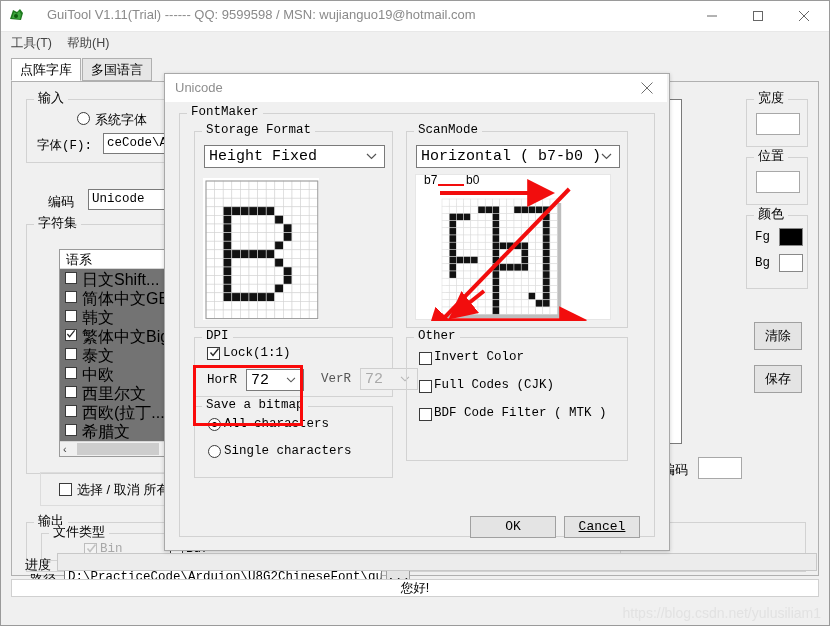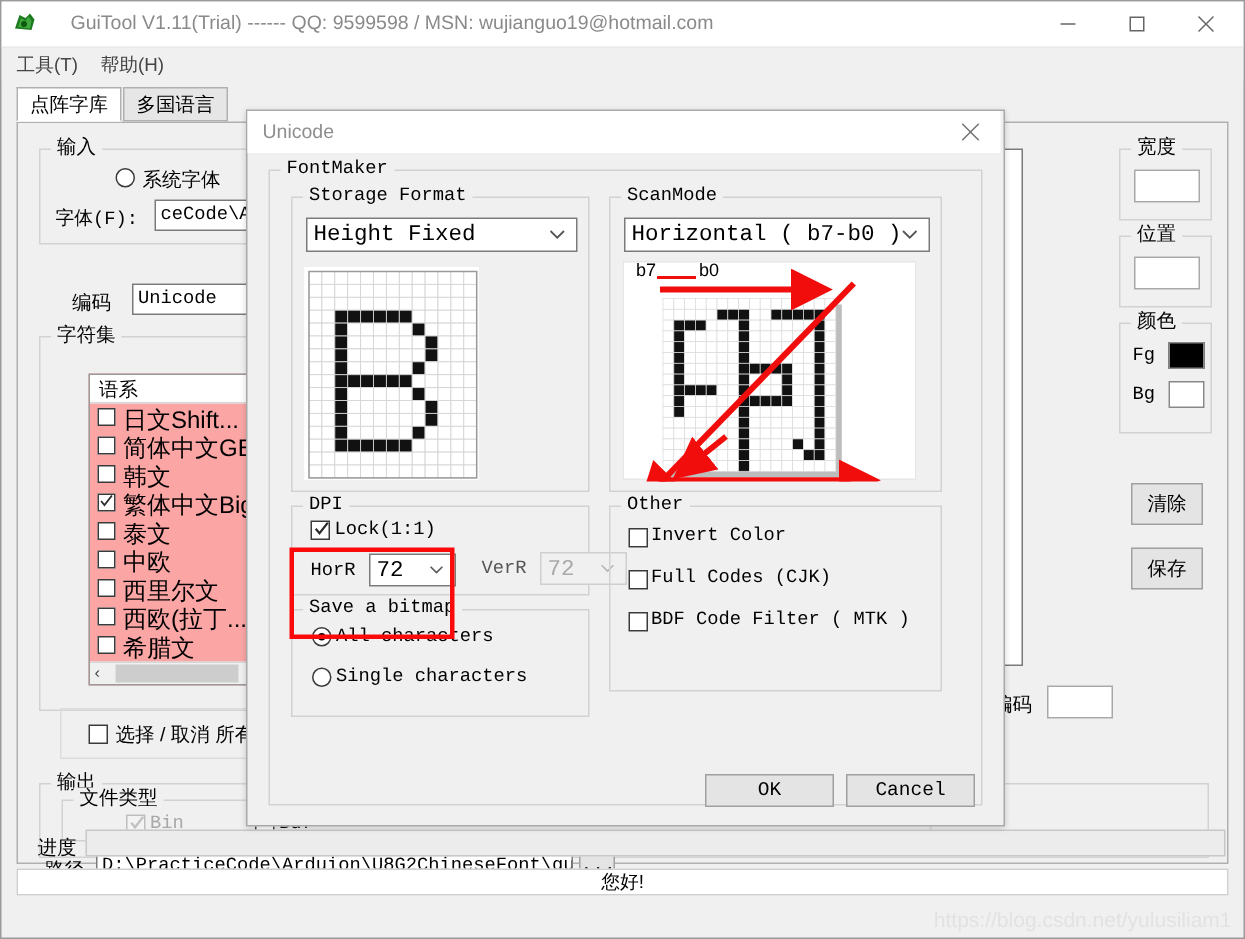--- a/index.html
+++ b/index.html
@@ -53,21 +53,21 @@
   .btn{position:absolute;box-sizing:border-box;background:#e4e4e4;border:1px solid #a0a0a0;text-align:center;font-family:"Liberation Mono",monospace;font-size:13px;line-height:20px;white-space:nowrap;}
   .btn.cjk{font-family:"Liberation Sans",sans-serif;font-size:13px;}
 
   
   .combo{position:absolute;box-sizing:border-box;background:#fff;border:1px solid #7a7a7a;font-family:"Liberation Mono",monospace;font-size:15px;overflow:hidden;white-space:nowrap;}
   .combo .ctext{position:absolute;left:4px;top:2px;}
   .combo .carr{position:absolute;right:7px;top:50%;transform:translateY(-50%);}
   .combo.dis{background:#f0f0f0;border-color:#cfcfcf;color:#a9a9a9;}
 
   
-  .listbox{position:absolute;box-sizing:border-box;background:#fca5a5;border:1px solid #9a9a9a;overflow:hidden;}
+  .listbox{position:absolute;box-sizing:border-box;background:#737373;border:1px solid #9a9a9a;overflow:hidden;}
   .lhead{position:absolute;left:0;top:0;height:19px;width:100%;box-sizing:border-box;border-bottom:1px solid #d6d6d6;background:#fff;}
   .lhead .hc{position:absolute;top:1px;font-size:13px;white-space:nowrap;}
   .lhead .hsep{position:absolute;top:0;width:1px;height:19px;background:#d6d6d6;}
   .lrow{position:absolute;left:0;height:19px;width:100%;}
   .lrow .lcb{position:absolute;left:5px;top:3px;width:12px;height:12px;box-sizing:border-box;border:1px solid #3a3a3a;background:#fff;}
   .lrow .ltxt{position:absolute;left:22px;top:1px;font-size:16px;white-space:nowrap;}
   .lrow .lmemo{position:absolute;left:112px;top:1px;font-size:13px;white-space:nowrap;}
   .lrow .vsep{position:absolute;left:107px;top:0;width:1px;height:19px;background:#e6e6e6;}
   .hscroll{position:absolute;left:0;bottom:0;height:15px;width:100%;background:#f0f0f0;border-top:1px solid #d6d6d6;box-sizing:border-box;}
   .hscroll .thumbr{position:absolute;left:17px;top:1px;height:12px;width:82px;background:#cdcdcd;}
@@ -848,18 +848,18 @@
         <span class="cb" style="left:12px;top:14px;"></span>
         <span class="lbl mono" style="left:27px;top:12px;">Invert Color</span>
         <span class="cb" style="left:12px;top:42px;"></span>
         <span class="lbl mono" style="left:27px;top:40px;">Full Codes (CJK)</span>
         <span class="cb" style="left:12px;top:70px;"></span>
         <span class="lbl mono" style="left:27px;top:68px;">BDF Code Filter ( MTK )</span>
       </div>
     </div>
 
     <span class="btn" style="left:305px;top:442px;width:86px;height:22px;line-height:20px;">OK</span>
-    <span class="btn" style="left:399px;top:442px;width:86px;height:22px;line-height:20px;">Cancel</span>
+    <span class="btn" style="left:399px;top:442px;width:76px;height:22px;line-height:20px;text-decoration:underline;">Cancel</span>
   </div>
 
   <div class="redbox" style="left: 192px; top: 364px; width: 110px; height: 61px; border-color: rgb(250, 10, 10);"></div>
 
 </div>
 
 </body></html>

